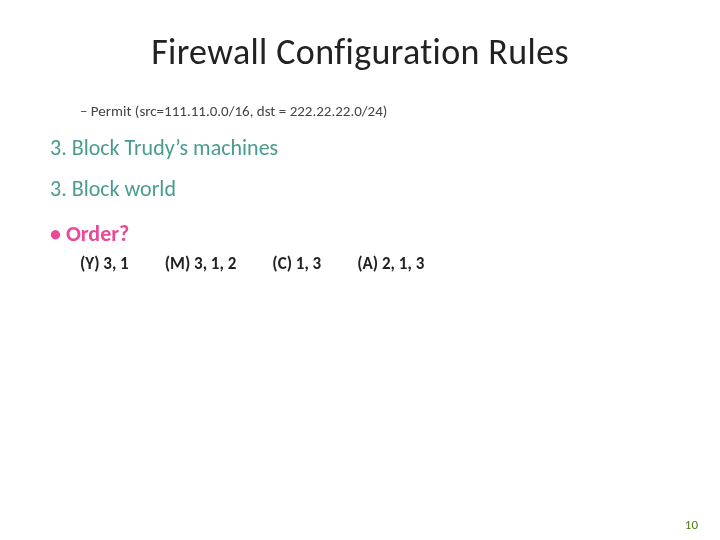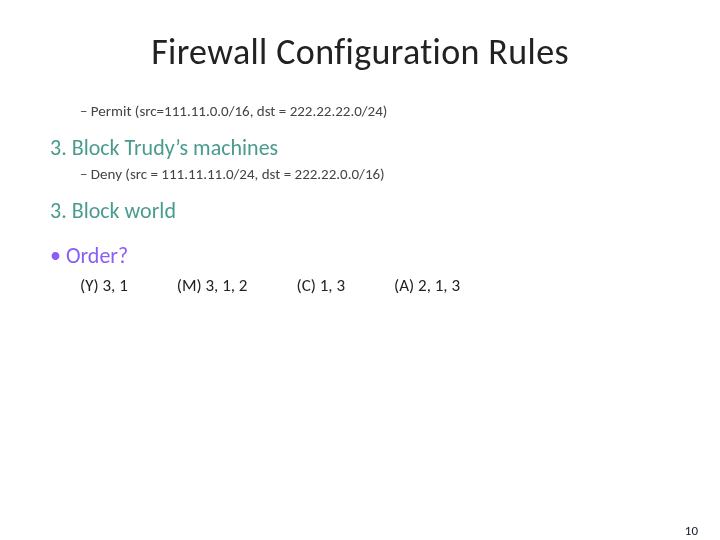--- a/index.html
+++ b/index.html
@@ -56,55 +56,55 @@
     .section-block {
       margin-bottom: 10px;
     }
 
     .order-section {
       margin-top: 18px;
     }
 
     .order-label {
       font-size: 22px;
-      font-weight: 400;
-      color: #8b5cf6;
+      font-weight: 700;
+      color: #ec4899;
       margin-bottom: 6px;
     }
 
     .order-choices {
       font-size: 17px;
       color: #222222;
       margin-left: 30px;
       display: flex;
-      gap: 49px;
+      gap: 36px;
+      font-weight: bold;
     }
 
     .page-number {
       position: absolute;
-      bottom: 2px;
+      bottom: 8px;
       right: 22px;
       font-size: 13px;
-      color: #0f172a;
+      color: #4d7c0f;
     }
   </style>
 </head>
 <body>
 
 <div class="slide">
 
   <h1 class="slide-title">Firewall Configuration Rules</h1>
 
   <div class="section-block">
     <div class="sub-item">– Permit (src=111.11.0.0/16, dst = 222.22.22.0/24)</div>
   </div>
 
   <div class="section-block">
     <div class="section-heading teal">3. Block Trudy’s machines</div>
-    <div class="sub-item">– Deny (src = 111.11.11.0/24, dst = 222.22.0.0/16)</div>
   </div>
 
   <div class="section-block">
     <div class="section-heading teal">3. Block world</div>
   </div>
 
   <div class="order-section">
     <div class="order-label">• Order?</div>
     <div class="order-choices">
       <span>(Y) 3, 1</span>

